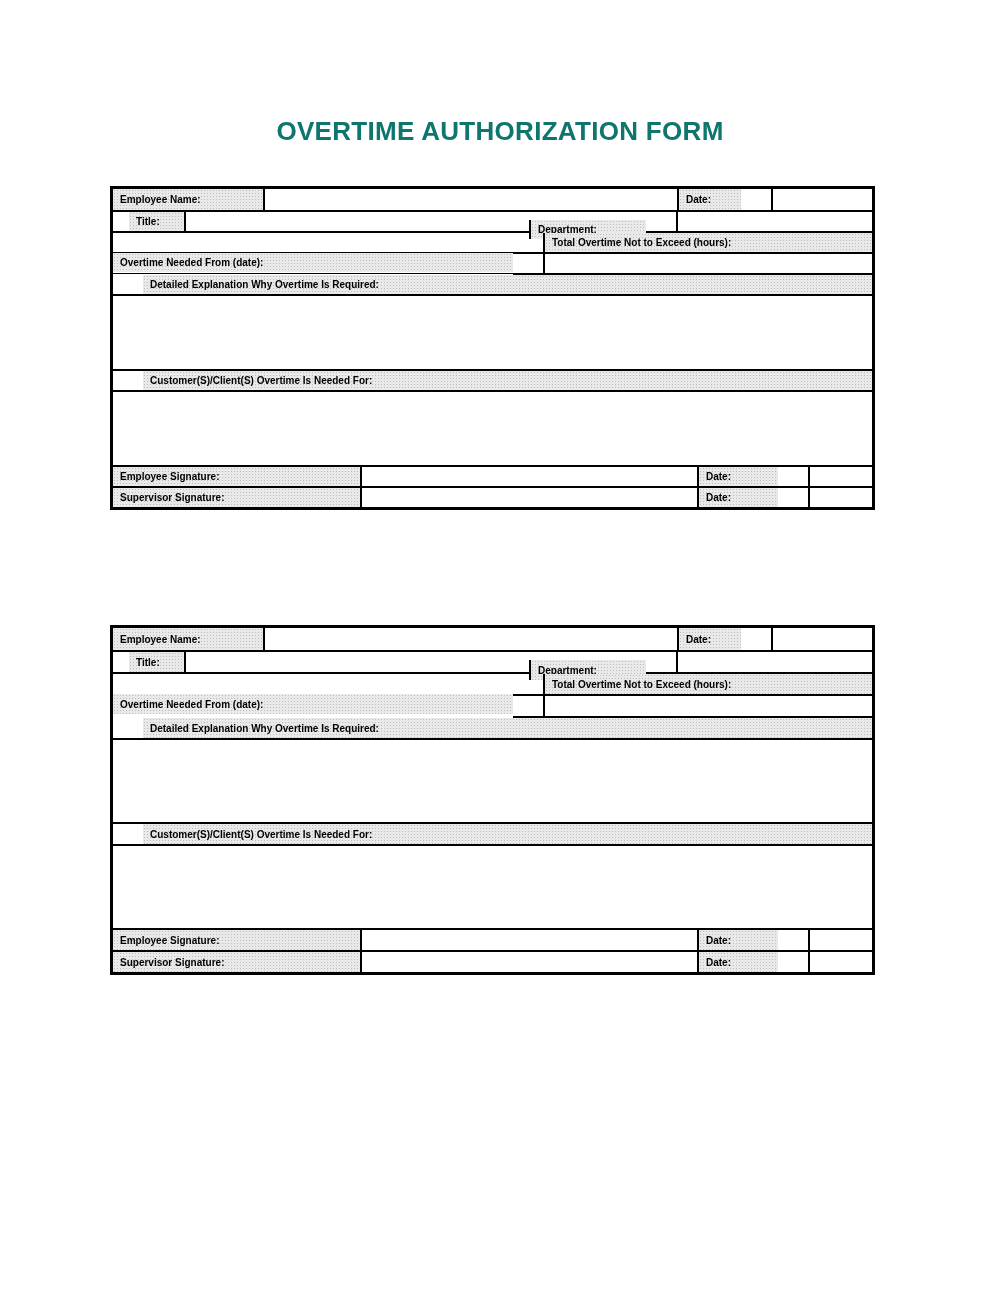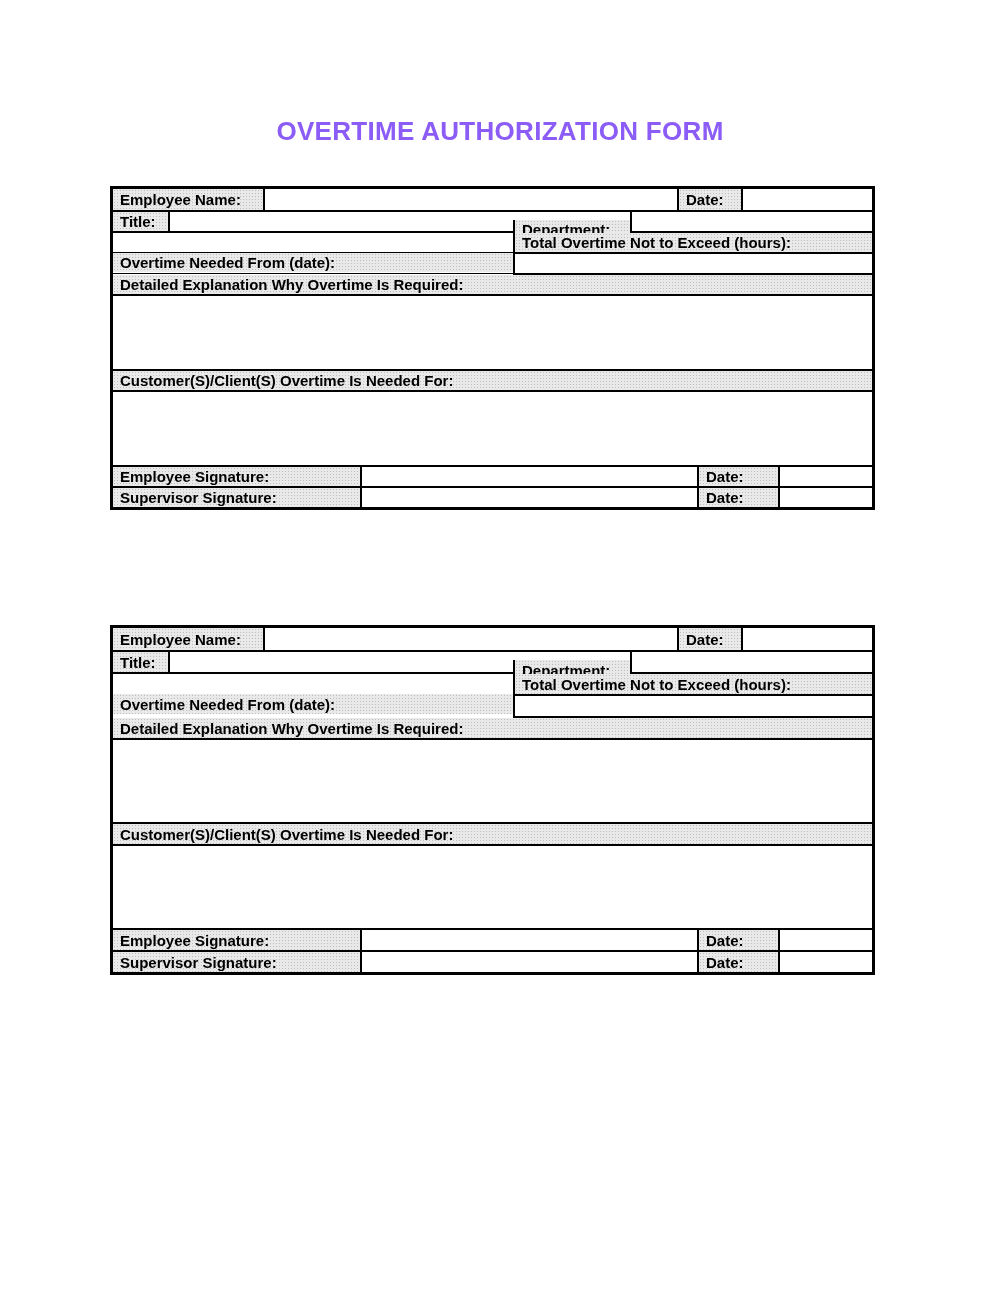--- a/index.html
+++ b/index.html
@@ -10,21 +10,21 @@
     width:1000px; height:1290px;
     background:#ffffff;
     overflow:hidden;
   }
   .page-title {
     position:absolute;
     top:116px; left:0; width:100%;
     text-align:center;
     font-size:26px; font-weight:bold;
     letter-spacing:0.3px;
-    color:#8b5cf6;
+    color:#0f766e;
   }
   .form-table {
     position:absolute;
     left:110px; width:765px;
     border:3px solid #000;
     background:#ffffff;
   }
   .form-table.t1 { top:186px; }
   .form-table.t2 { top:625px; }
   .row { display:flex; border-top:2px solid #000; }
@@ -38,38 +38,38 @@
     display:flex; align-items:center;
     overflow:hidden;
     height:100%;
   }
   .cell:first-child { border-left:none; }
   .label {
     background-color:#e9e9e9;
     background-image:radial-gradient(#bdbdbd 0.6px, rgba(0,0,0,0) 0.7px);
     background-size:3px 3px;
     font-weight:bold;
-    font-size:15px;
+    font-size:10px;
     padding:0 0 0 7px;
     white-space:nowrap;
   }
   .input { background:#ffffff; font-size:15px; padding:0 4px; }
   .row.big .cell { align-items:flex-start; }
   
-  .w55  { flex:0 0 55px; }
+  .w55  { flex:0 0 55px;margin-left:16px; }
   .w64  { flex:0 0 64px; }
   .w81  { flex:0 0 81px; }
   .w117 { flex:0 0 117px;margin-top:8px; }
   .w150 { flex:0 0 150px; }
   .w247 { flex:0 0 247px; }
   .w337 { flex:0 0 337px; }
   .w345 { flex:0 0 345px; }
   .w400 { flex:0 0 400px;margin-top:20px; }
   .w414 { flex:0 0 414px; }
-  .grow { flex:1 1 auto; }
+  .grow { flex:1 1 auto;margin-left:30px; }
 </style>
 </head>
 <body>
 
 <div class="page">
 
   <div class="page-title">OVERTIME AUTHORIZATION FORM</div>
 
   <div class="form-table t1">
     <div class="row">

